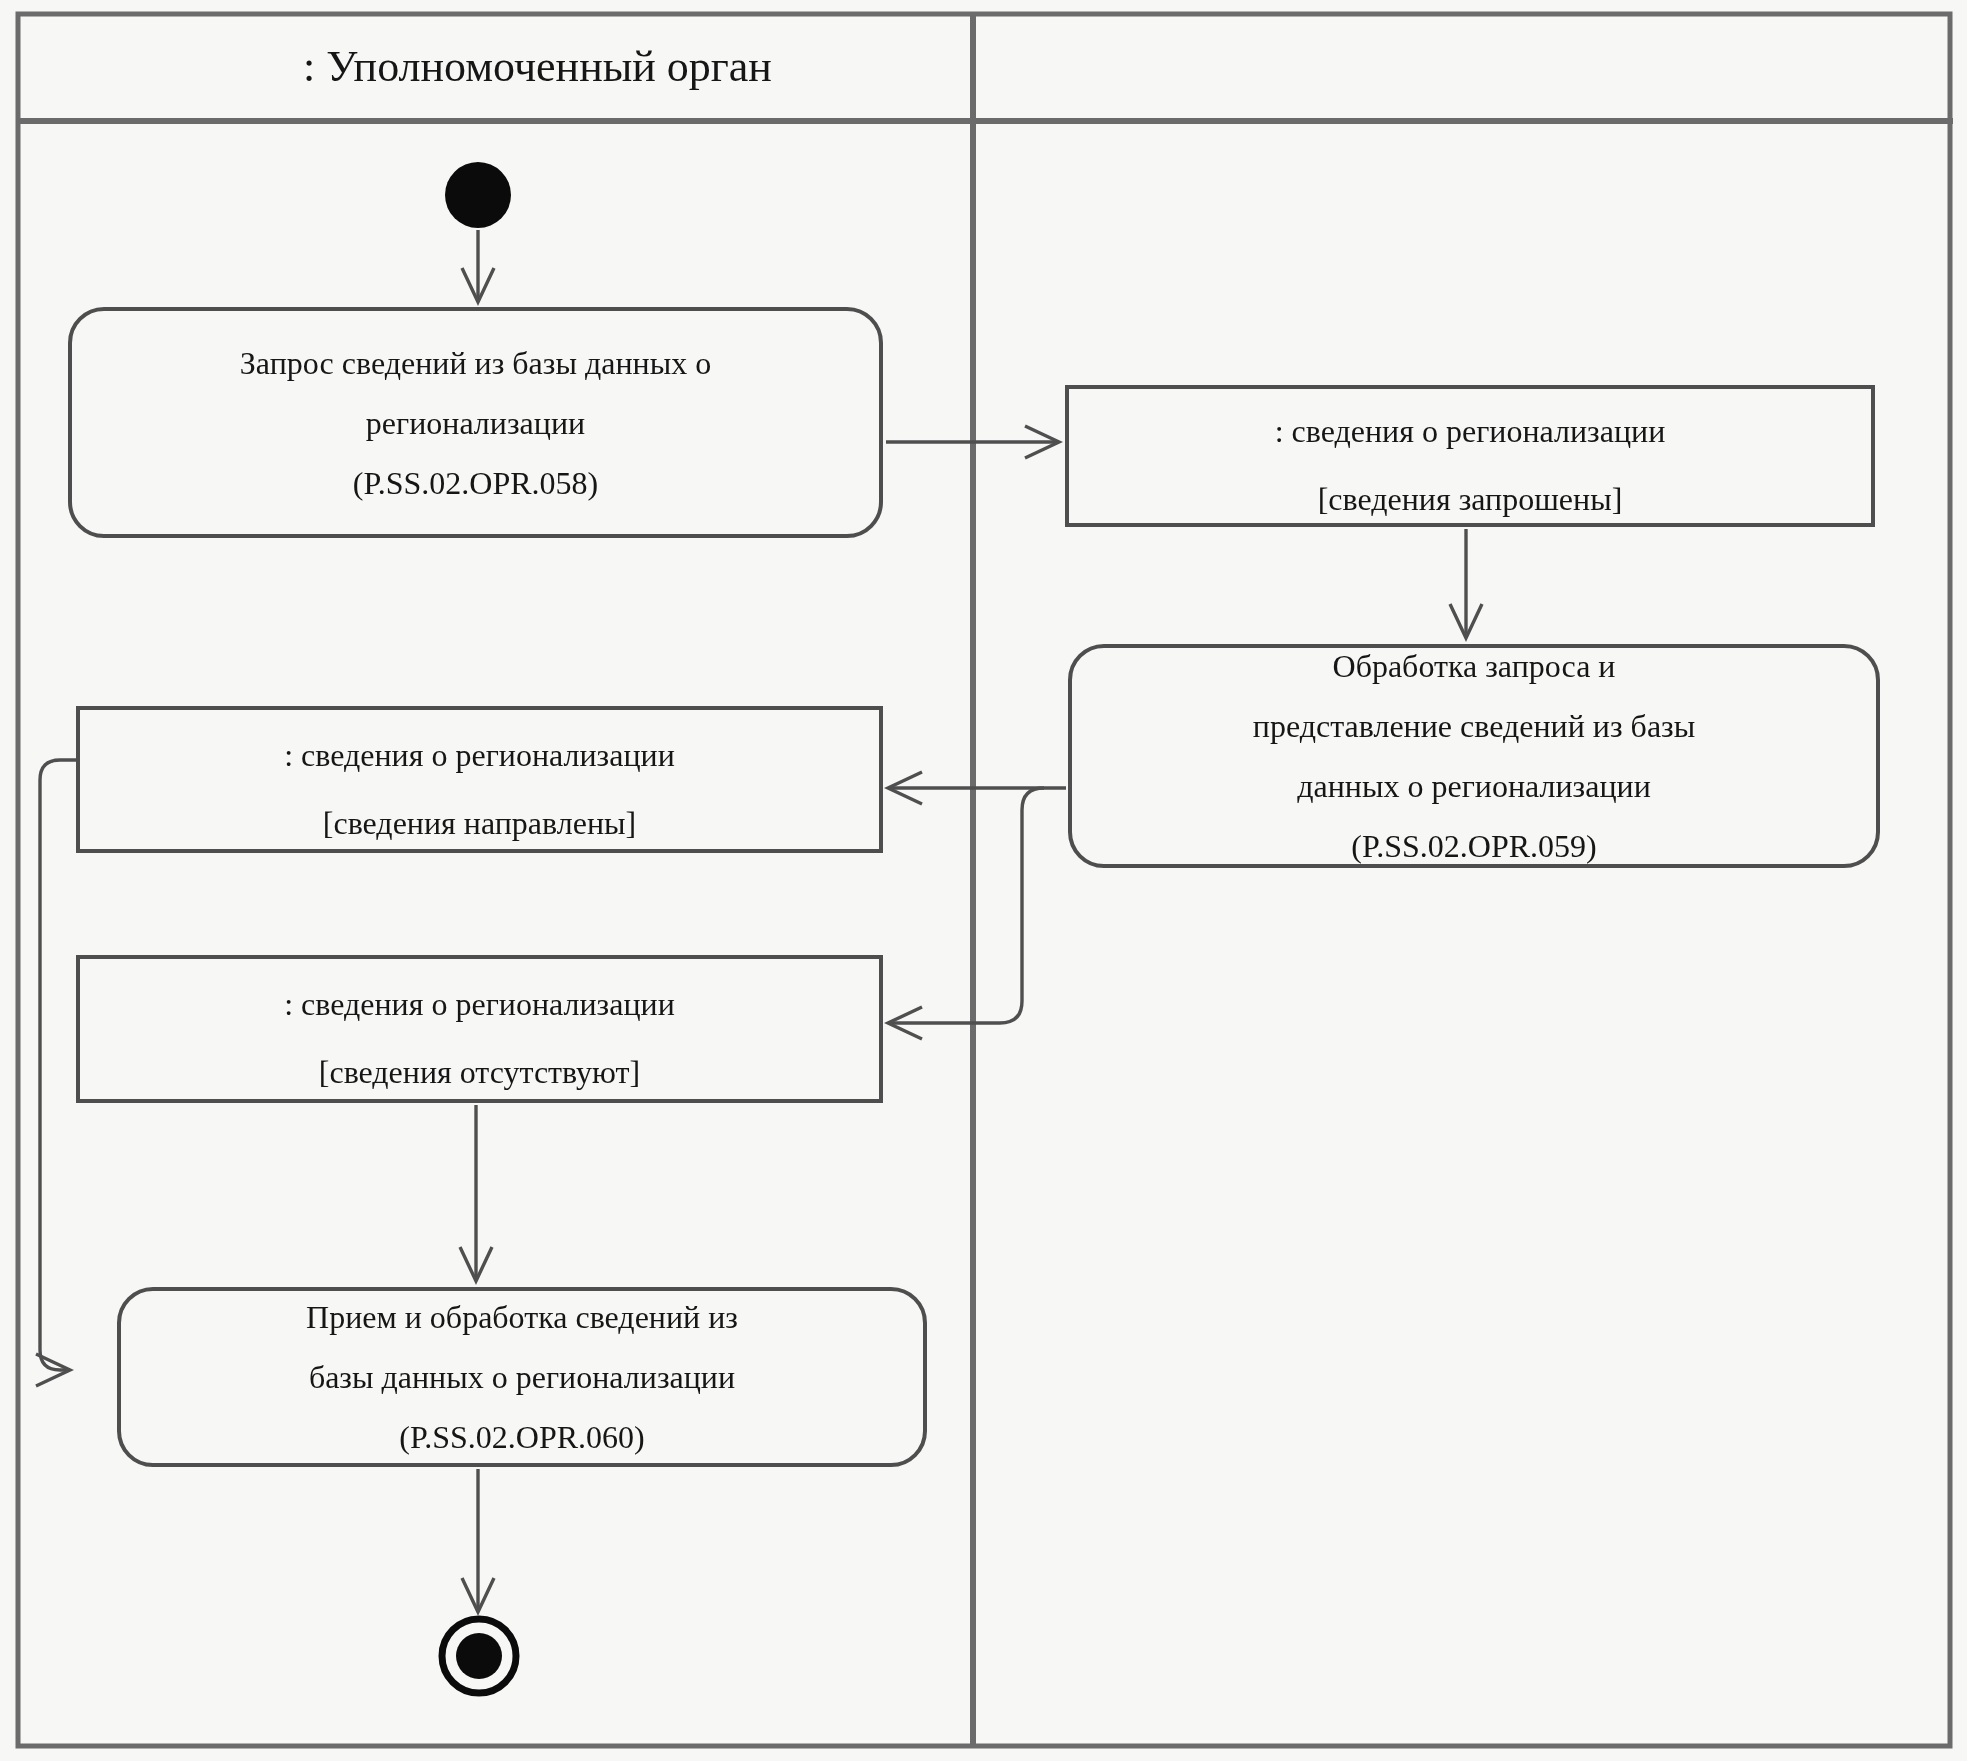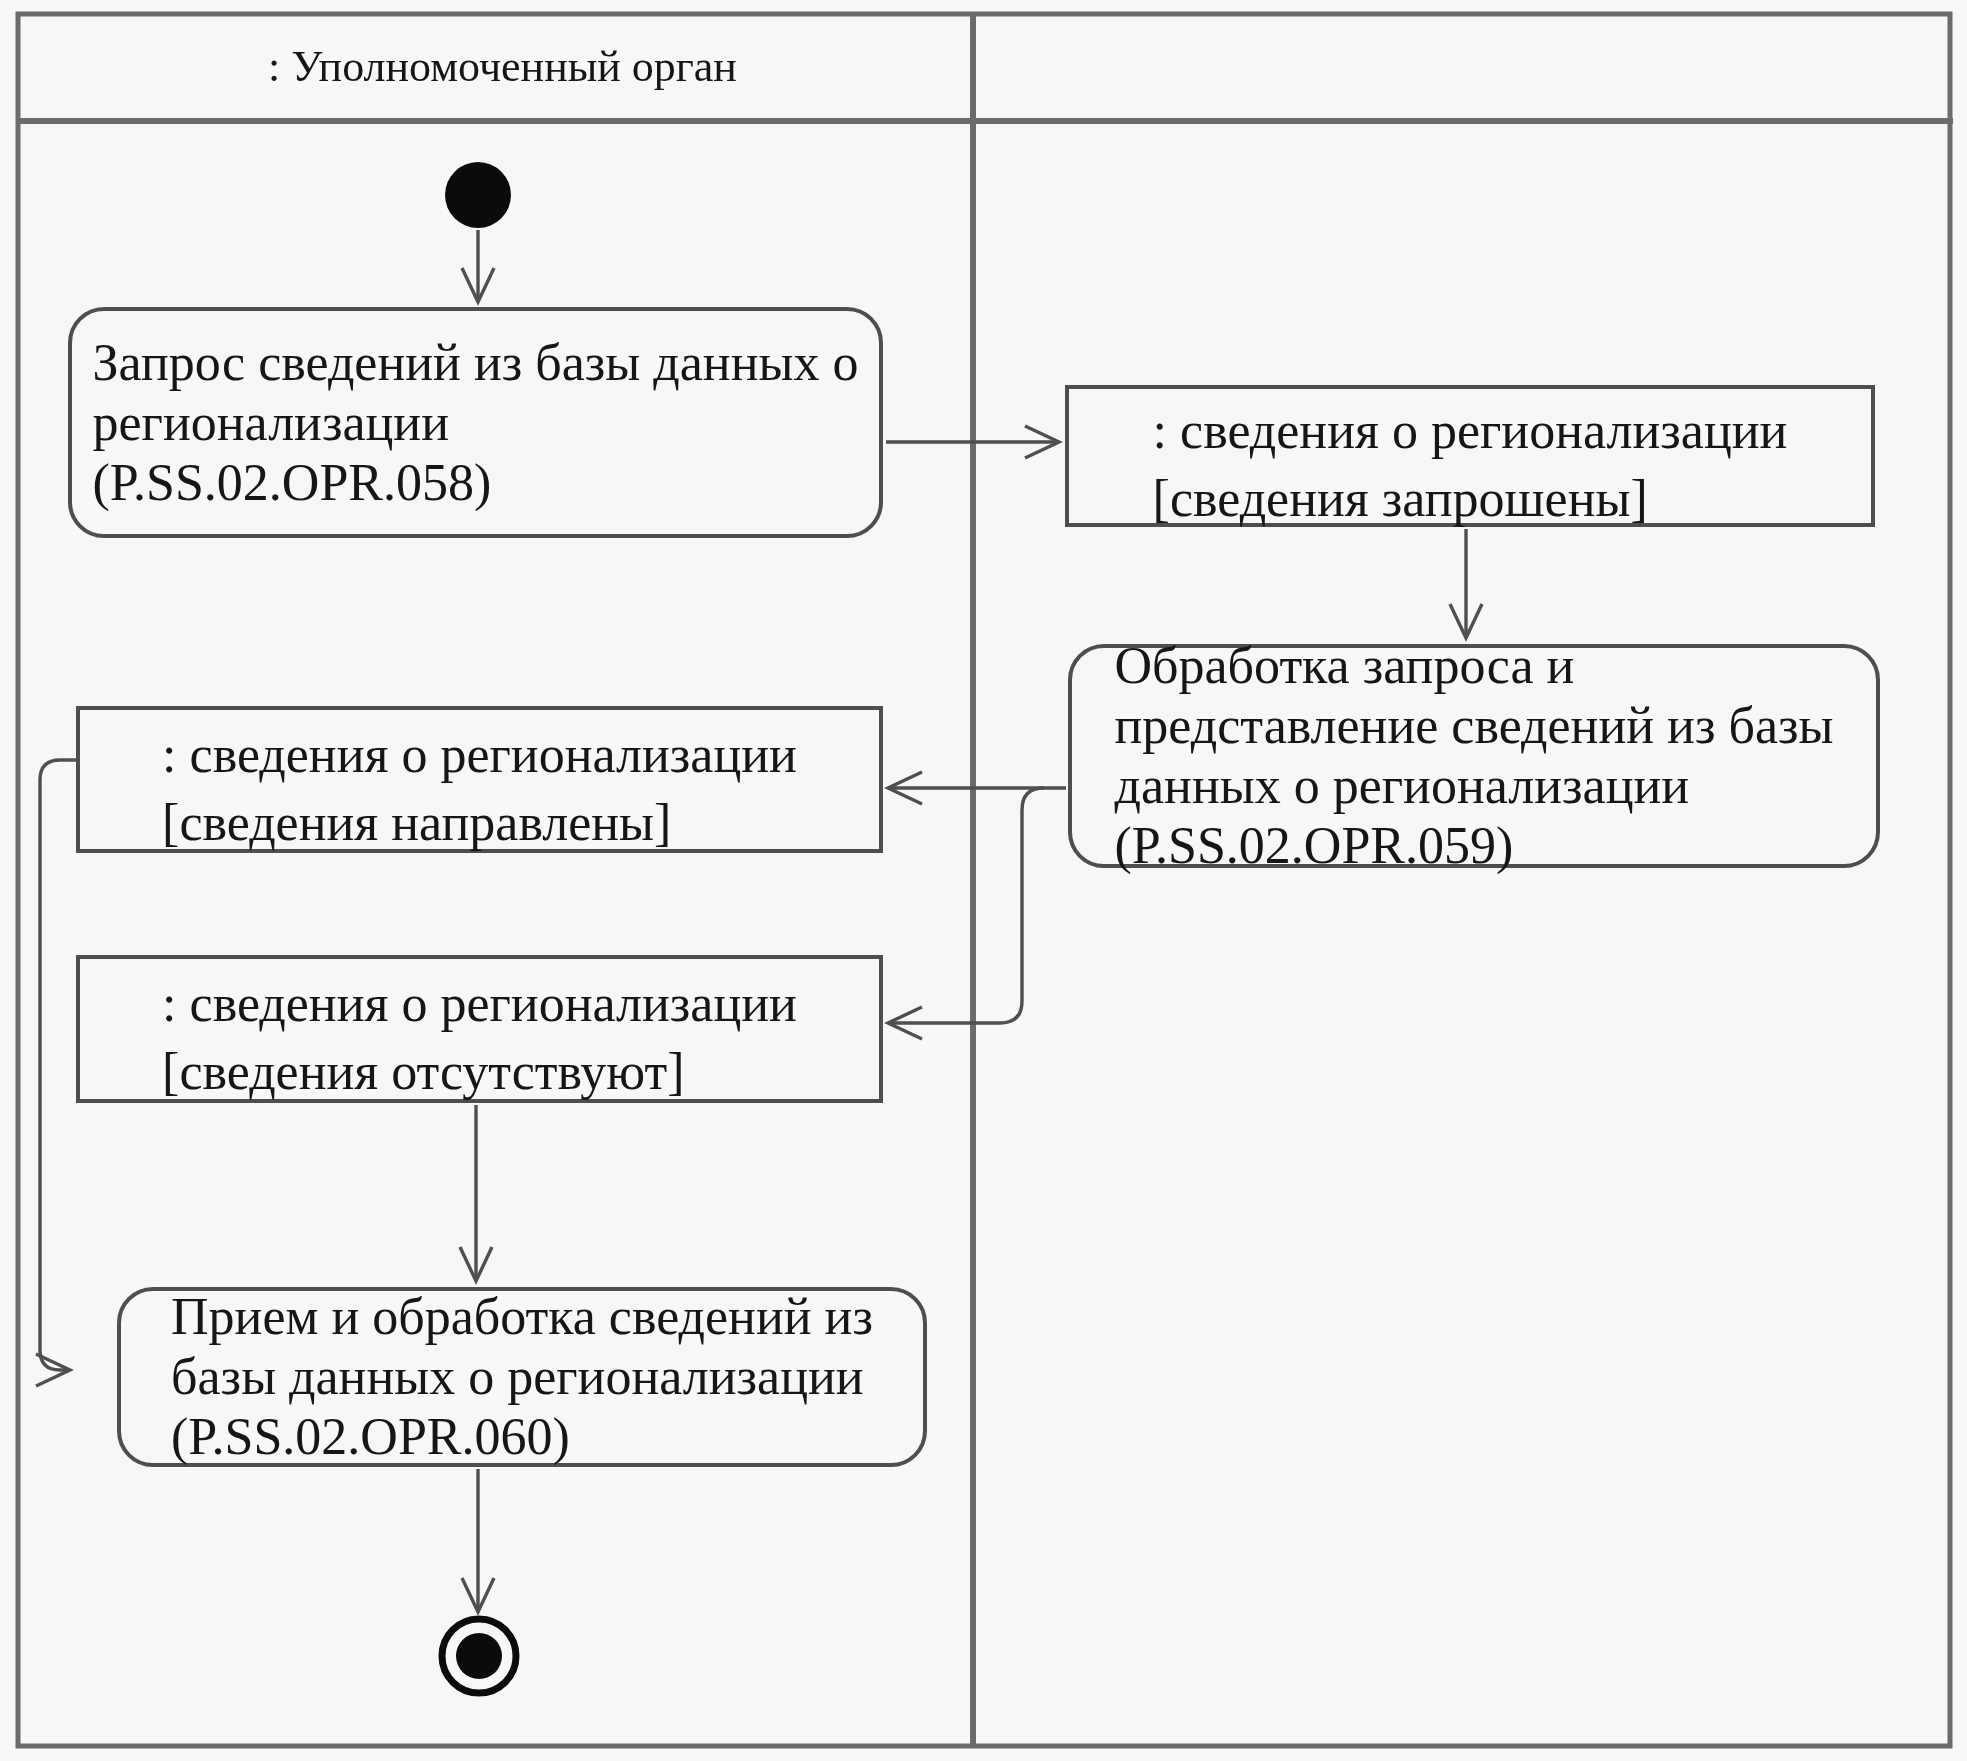--- a/index.html
+++ b/index.html
@@ -30,22 +30,23 @@
     justify-content: center;
     font-size: 44px;
     white-space: nowrap;
   }
   .node {
     position: absolute;
     box-sizing: border-box;
     display: flex;
     align-items: center;
     justify-content: center;
+    text-align: center;
     white-space: pre-line;
-    font-size: 52px;
+    font-size: 32px;
     background: transparent;
   }
   .activity {
     border: 4px solid #4e4e4e;
     border-radius: 36px;
     line-height: 60px;
   }
   .object-state {
     border: 4px solid #4e4e4e;
     line-height: 68px;
@@ -78,21 +79,21 @@
     <path d="M 478 230 L 478 302" fill="none" stroke="#4f4f4f" stroke-width="3.4" marker-end="url(#arrow)"></path>
     <path d="M 886 442 L 1059 442" fill="none" stroke="#4f4f4f" stroke-width="3.4" marker-end="url(#arrow)"></path>
     <path d="M 1466 529 L 1466 638" fill="none" stroke="#4f4f4f" stroke-width="3.4" marker-end="url(#arrow)"></path>
     <path d="M 1066 788 L 888 788" fill="none" stroke="#4f4f4f" stroke-width="3.4" marker-end="url(#arrow)"></path>
     <path d="M 1044 788 Q 1022 788 1022 810 L 1022 1001 Q 1022 1023 1000 1023 L 888 1023" fill="none" stroke="#4f4f4f" stroke-width="3.4" marker-end="url(#arrow)"></path>
     <path d="M 76 760 L 60 760 Q 40 760 40 780 L 40 1350 Q 40 1370 60 1370 L 70 1370" fill="none" stroke="#4f4f4f" stroke-width="3.4" marker-end="url(#arrow)"></path>
     <path d="M 476 1105 L 476 1281" fill="none" stroke="#4f4f4f" stroke-width="3.4" marker-end="url(#arrow)"></path>
     <path d="M 478 1469 L 478 1612" fill="none" stroke="#4f4f4f" stroke-width="3.4" marker-end="url(#arrow)"></path>
   </svg>
 
-  <div class="lane-header" style="left:24px; width:957px;">
+  <div class="lane-header" style="left:15px; width:957px;padding-left:44px;">
     <span>: Уполномоченный орган</span>
   </div>
 
   <div class="node activity" style="left:68px; top:307px; width:815px; height:231px;">Запрос сведений из базы данных о
 регионализации
 (P.SS.02.OPR.058)</div>
 
   <div class="node object-state" style="left:1065px; top:385px; width:810px; height:142px;">: сведения о регионализации
 [сведения запрошены]</div>
 

